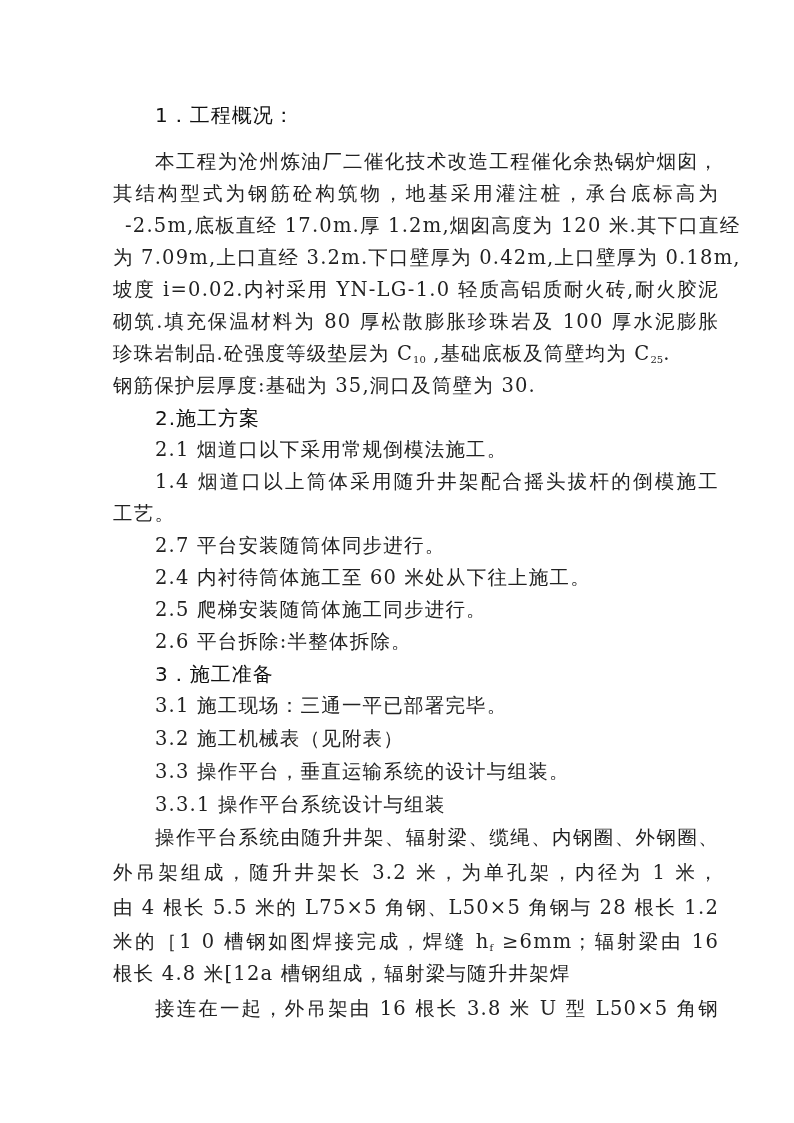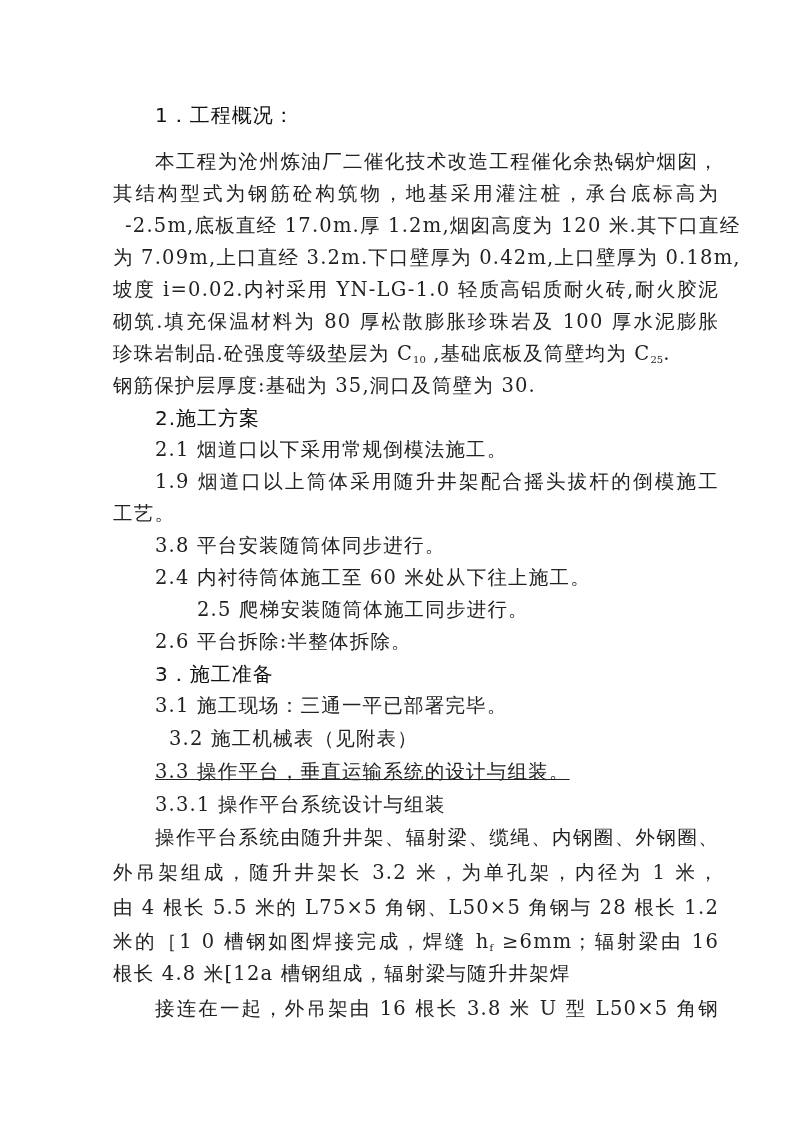--- a/index.html
+++ b/index.html
@@ -60,31 +60,31 @@
   <div class="line indent justify" style="top:150px;">本工程为沧州炼油厂二催化技术改造工程催化余热锅炉烟囱，</div>
   <div class="line justify" style="top:214px;margin-left:12px;">-2.5m,底板直经 17.0m.厚 1.2m,烟囱高度为 120 米.其下口直经</div>
   <div class="line justify" style="top:246px;">为 7.09m,上口直经 3.2m.下口壁厚为 0.42m,上口壁厚为 0.18m,</div>
   <div class="line justify" style="top:278px;">坡度 i=0.02.内衬采用 YN-LG-1.0 轻质高铝质耐火砖,耐火胶泥</div>
   <div class="line justify" style="top:310px;">砌筑.填充保温材料为 80 厚松散膨胀珍珠岩及 100 厚水泥膨胀</div>
   <div class="line" style="top:342px;"><span>珍珠岩制品.砼强度等级垫层为 C</span><span class="sub">10</span><span> ,基础底板及筒壁均为 C</span><span class="sub">25</span><span>.</span></div>
   <div class="line" style="top:374px;">钢筋保护层厚度:基础为 35,洞口及筒壁为 30.</div>
 
   <div class="line heading" style="left:155px; top:406px;">2.施工方案</div>
   <div class="line indent" style="top:438px;">2.1 烟道口以下采用常规倒模法施工。</div>
-  <div class="line indent justify" style="top:470px;">1.9 烟道口以上筒体采用随升井架配合摇头拔杆的倒模施工</div>
+  <div class="line indent justify" style="top:470px;">1.4 烟道口以上筒体采用随升井架配合摇头拔杆的倒模施工</div>
   <div class="line" style="top:502px;">工艺。</div>
-  <div class="line indent" style="top:534px;">3.8 平台安装随筒体同步进行。</div>
+  <div class="line indent" style="top:534px;">2.7 平台安装随筒体同步进行。</div>
   <div class="line indent" style="top:566px;">2.4 内衬待筒体施工至 60 米处从下往上施工。</div>
-  <div class="line indent" style="top:598px;margin-left:42px;">2.5 爬梯安装随筒体施工同步进行。</div>
+  <div class="line indent" style="top:598px;">2.5 爬梯安装随筒体施工同步进行。</div>
   <div class="line indent" style="top:630px;">2.6 平台拆除:半整体拆除。</div>
 
   <div class="line heading" style="left:155px; top:662px;">3．施工准备</div>
   <div class="line indent" style="top:694px;">3.1 施工现场：三通一平已部署完毕。</div>
-  <div class="line indent" style="top:727px;margin-left:14px;">3.2 施工机械表（见附表）</div>
-  <div class="line indent" style="top:760px;text-decoration:underline;">3.3 操作平台，垂直运输系统的设计与组装。</div>
+  <div class="line indent" style="top:727px;">3.2 施工机械表（见附表）</div>
+  <div class="line indent" style="top:760px;">3.3 操作平台，垂直运输系统的设计与组装。</div>
   <div class="line indent" style="top:793px;">3.3.1 操作平台系统设计与组装</div>
 
   <div class="line indent justify" style="top:826px;">操作平台系统由随升井架、辐射梁、缆绳、内钢圈、外钢圈、</div>
   <div class="line justify" style="top:861px;">外吊架组成，随升井架长 3.2 米，为单孔架，内径为 1 米，</div>
   <div class="line justify" style="top:896px;">由 4 根长 5.5 米的 L75×5 角钢、L50×5 角钢与 28 根长 1.2</div>
   <div class="line justify" style="top:930px;"><span>米的［1 0 槽钢如图焊接完成，焊缝 h</span><span class="sub">f</span><span> ≥6mm；辐射梁由 16</span></div>
   <div class="line" style="top:962px;">根长 4.8 米[12a 槽钢组成，辐射梁与随升井架焊</div>
   <div class="line indent justify" style="top:997px;">接连在一起，外吊架由 16 根长 3.8 米 U 型 L50×5 角钢</div>
 
 </div>

